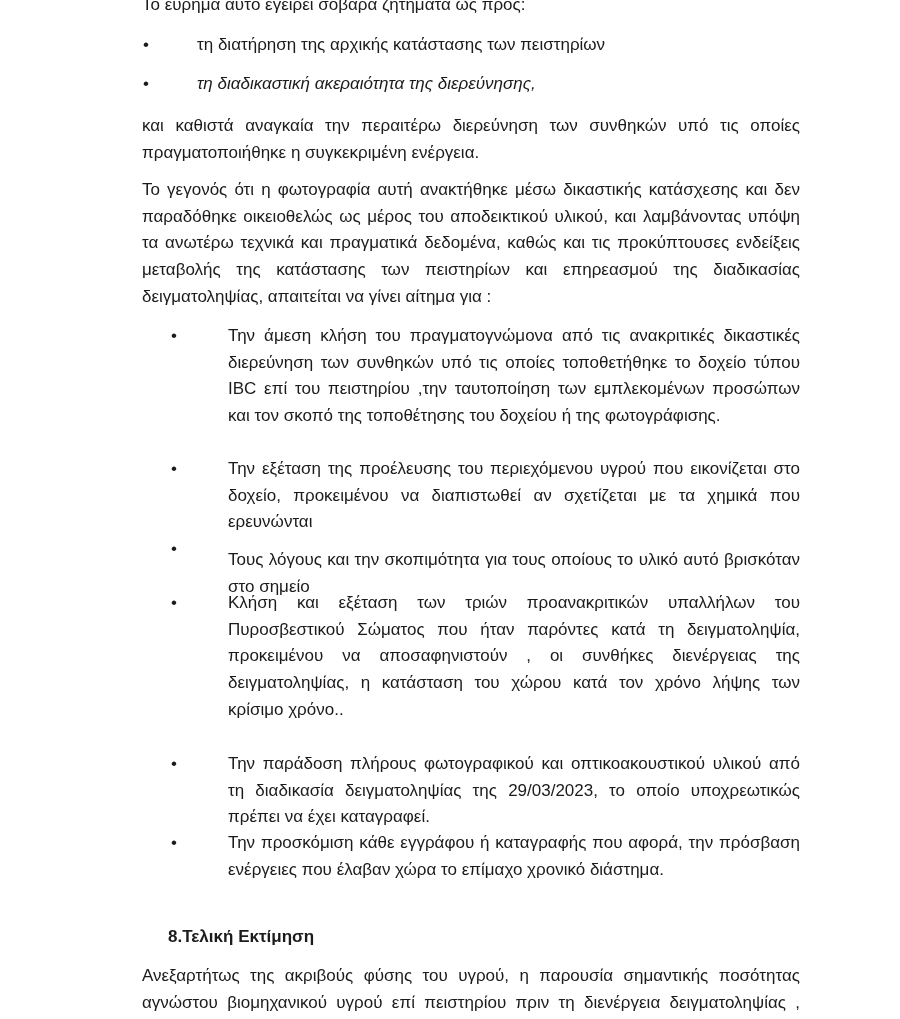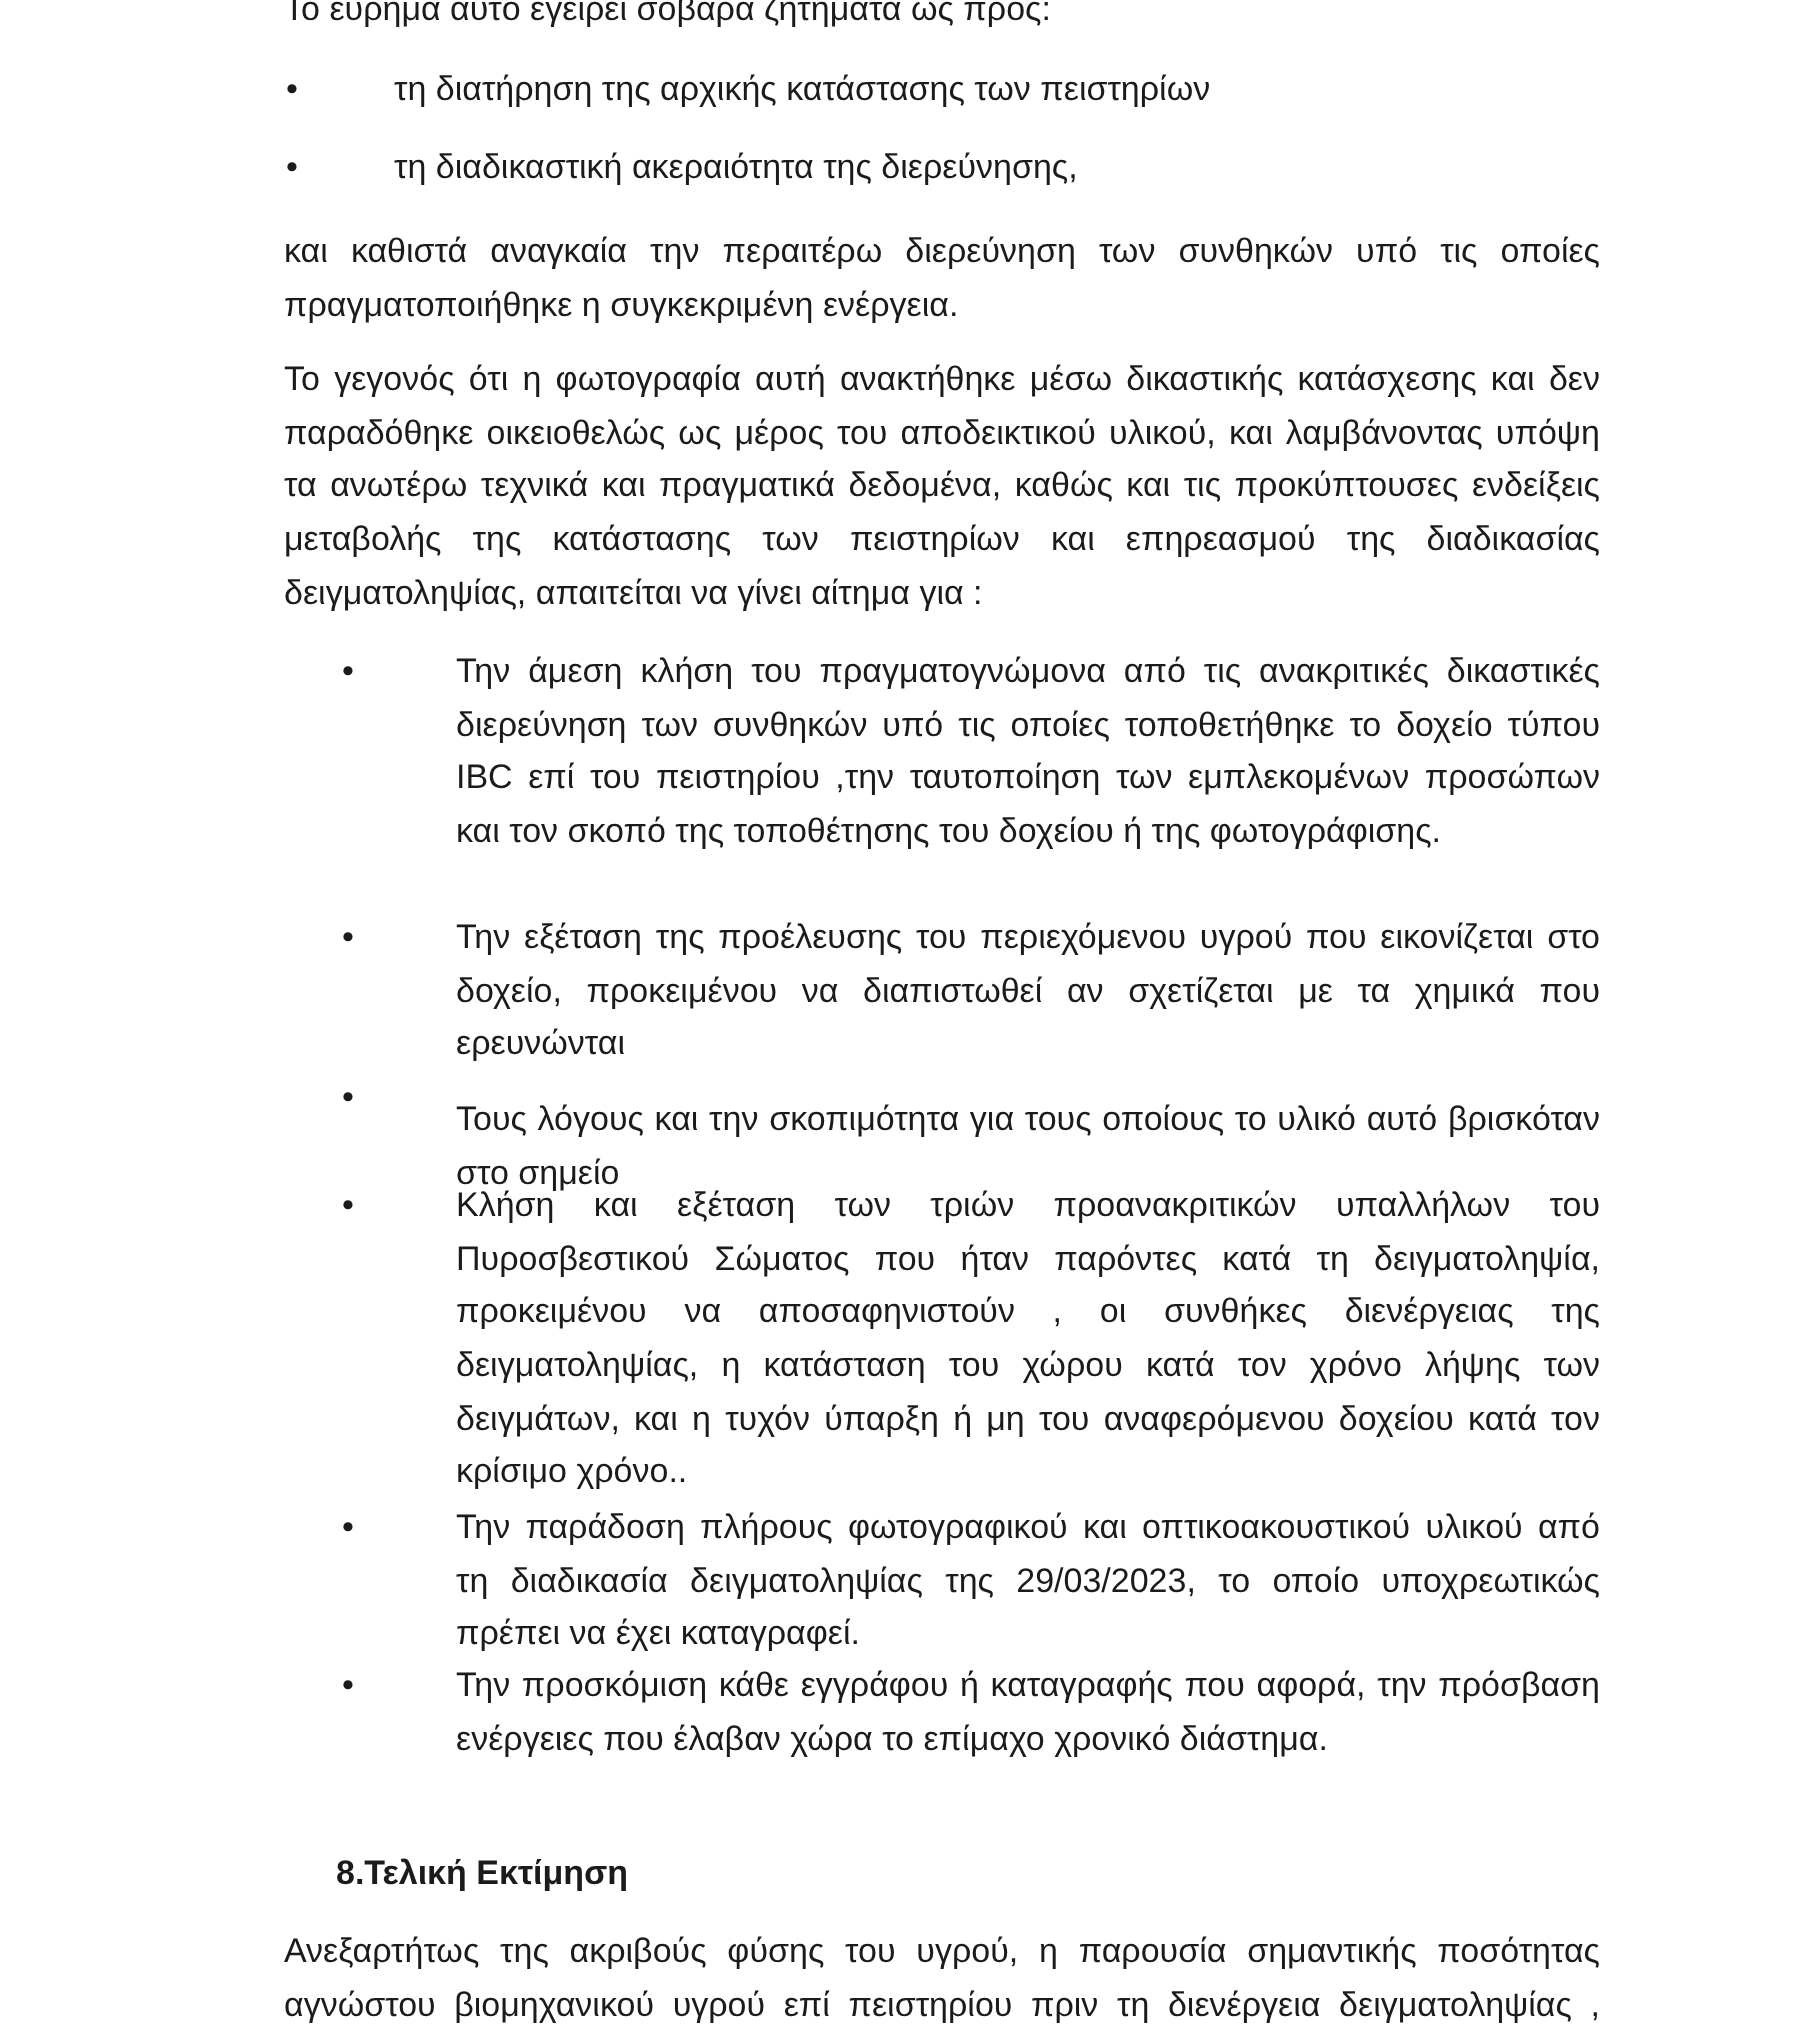--- a/index.html
+++ b/index.html
@@ -25,21 +25,21 @@
 
   <div class="line" style="left:142px; top:-5px;">Το εύρημα αυτό εγείρει σοβαρά ζητήματα ως προς:</div>
 
   <div>
     <div>
       <span class="bullet" style="left:143px; top:35px;"></span>
       <span class="line" style="left:197px; top:35px;">τη διατήρηση της αρχικής κατάστασης των πειστηρίων</span>
     </div>
     <div>
       <span class="bullet" style="left:143px; top:74px;"></span>
-      <span class="line" style="left:197px; top:74px;">τη διαδικαστική ακεραιότητα της διερεύνησης,</span>
+      <span class="line" style="left:197px; top:74px;font-style:italic;">τη διαδικαστική ακεραιότητα της διερεύνησης,</span>
     </div>
   </div>
 
   <p class="block" style="left:142px; top:113px; width:658px;">
     <span class="l">και καθιστά αναγκαία την περαιτέρω διερεύνηση των συνθηκών υπό τις οποίες</span>
     <span class="l last">πραγματοποιήθηκε η συγκεκριμένη ενέργεια.</span>
   </p>
 
   <p class="block" style="left:142px; top:177px; width:658px;">
     <span class="l">Το γεγονός ότι η φωτογραφία αυτή ανακτήθηκε μέσω δικαστικής κατάσχεσης  και δεν</span>
@@ -78,21 +78,20 @@
       </p>
     </div>
 
     <div>
       <span class="bullet" style="left:171px; top:593px;"></span>
       <p class="block" style="left:228px; top:590px; width:572px;">
         <span class="l">Κλήση και εξέταση των τριών προανακριτικών υπαλλήλων του</span>
         <span class="l">Πυροσβεστικού Σώματος που ήταν παρόντες κατά τη δειγματοληψία,</span>
         <span class="l">προκειμένου να αποσαφηνιστούν , οι συνθήκες διενέργειας της</span>
         <span class="l">δειγματοληψίας, η κατάσταση του χώρου κατά τον χρόνο λήψης των</span>
-        <span class="l">δειγμάτων, και η τυχόν ύπαρξη ή μη του αναφερόμενου δοχείου κατά τον</span>
         <span class="l last">κρίσιμο χρόνο..</span>
       </p>
     </div>
 
     <div>
       <span class="bullet" style="left:171px; top:754px;"></span>
       <p class="block" style="left:228px; top:751px; width:572px;">
         <span class="l">Την παράδοση πλήρους φωτογραφικού και οπτικοακουστικού υλικού από</span>
         <span class="l">τη διαδικασία δειγματοληψίας της 29/03/2023, το οποίο υποχρεωτικώς</span>
         <span class="l last">πρέπει να έχει καταγραφεί.</span>

